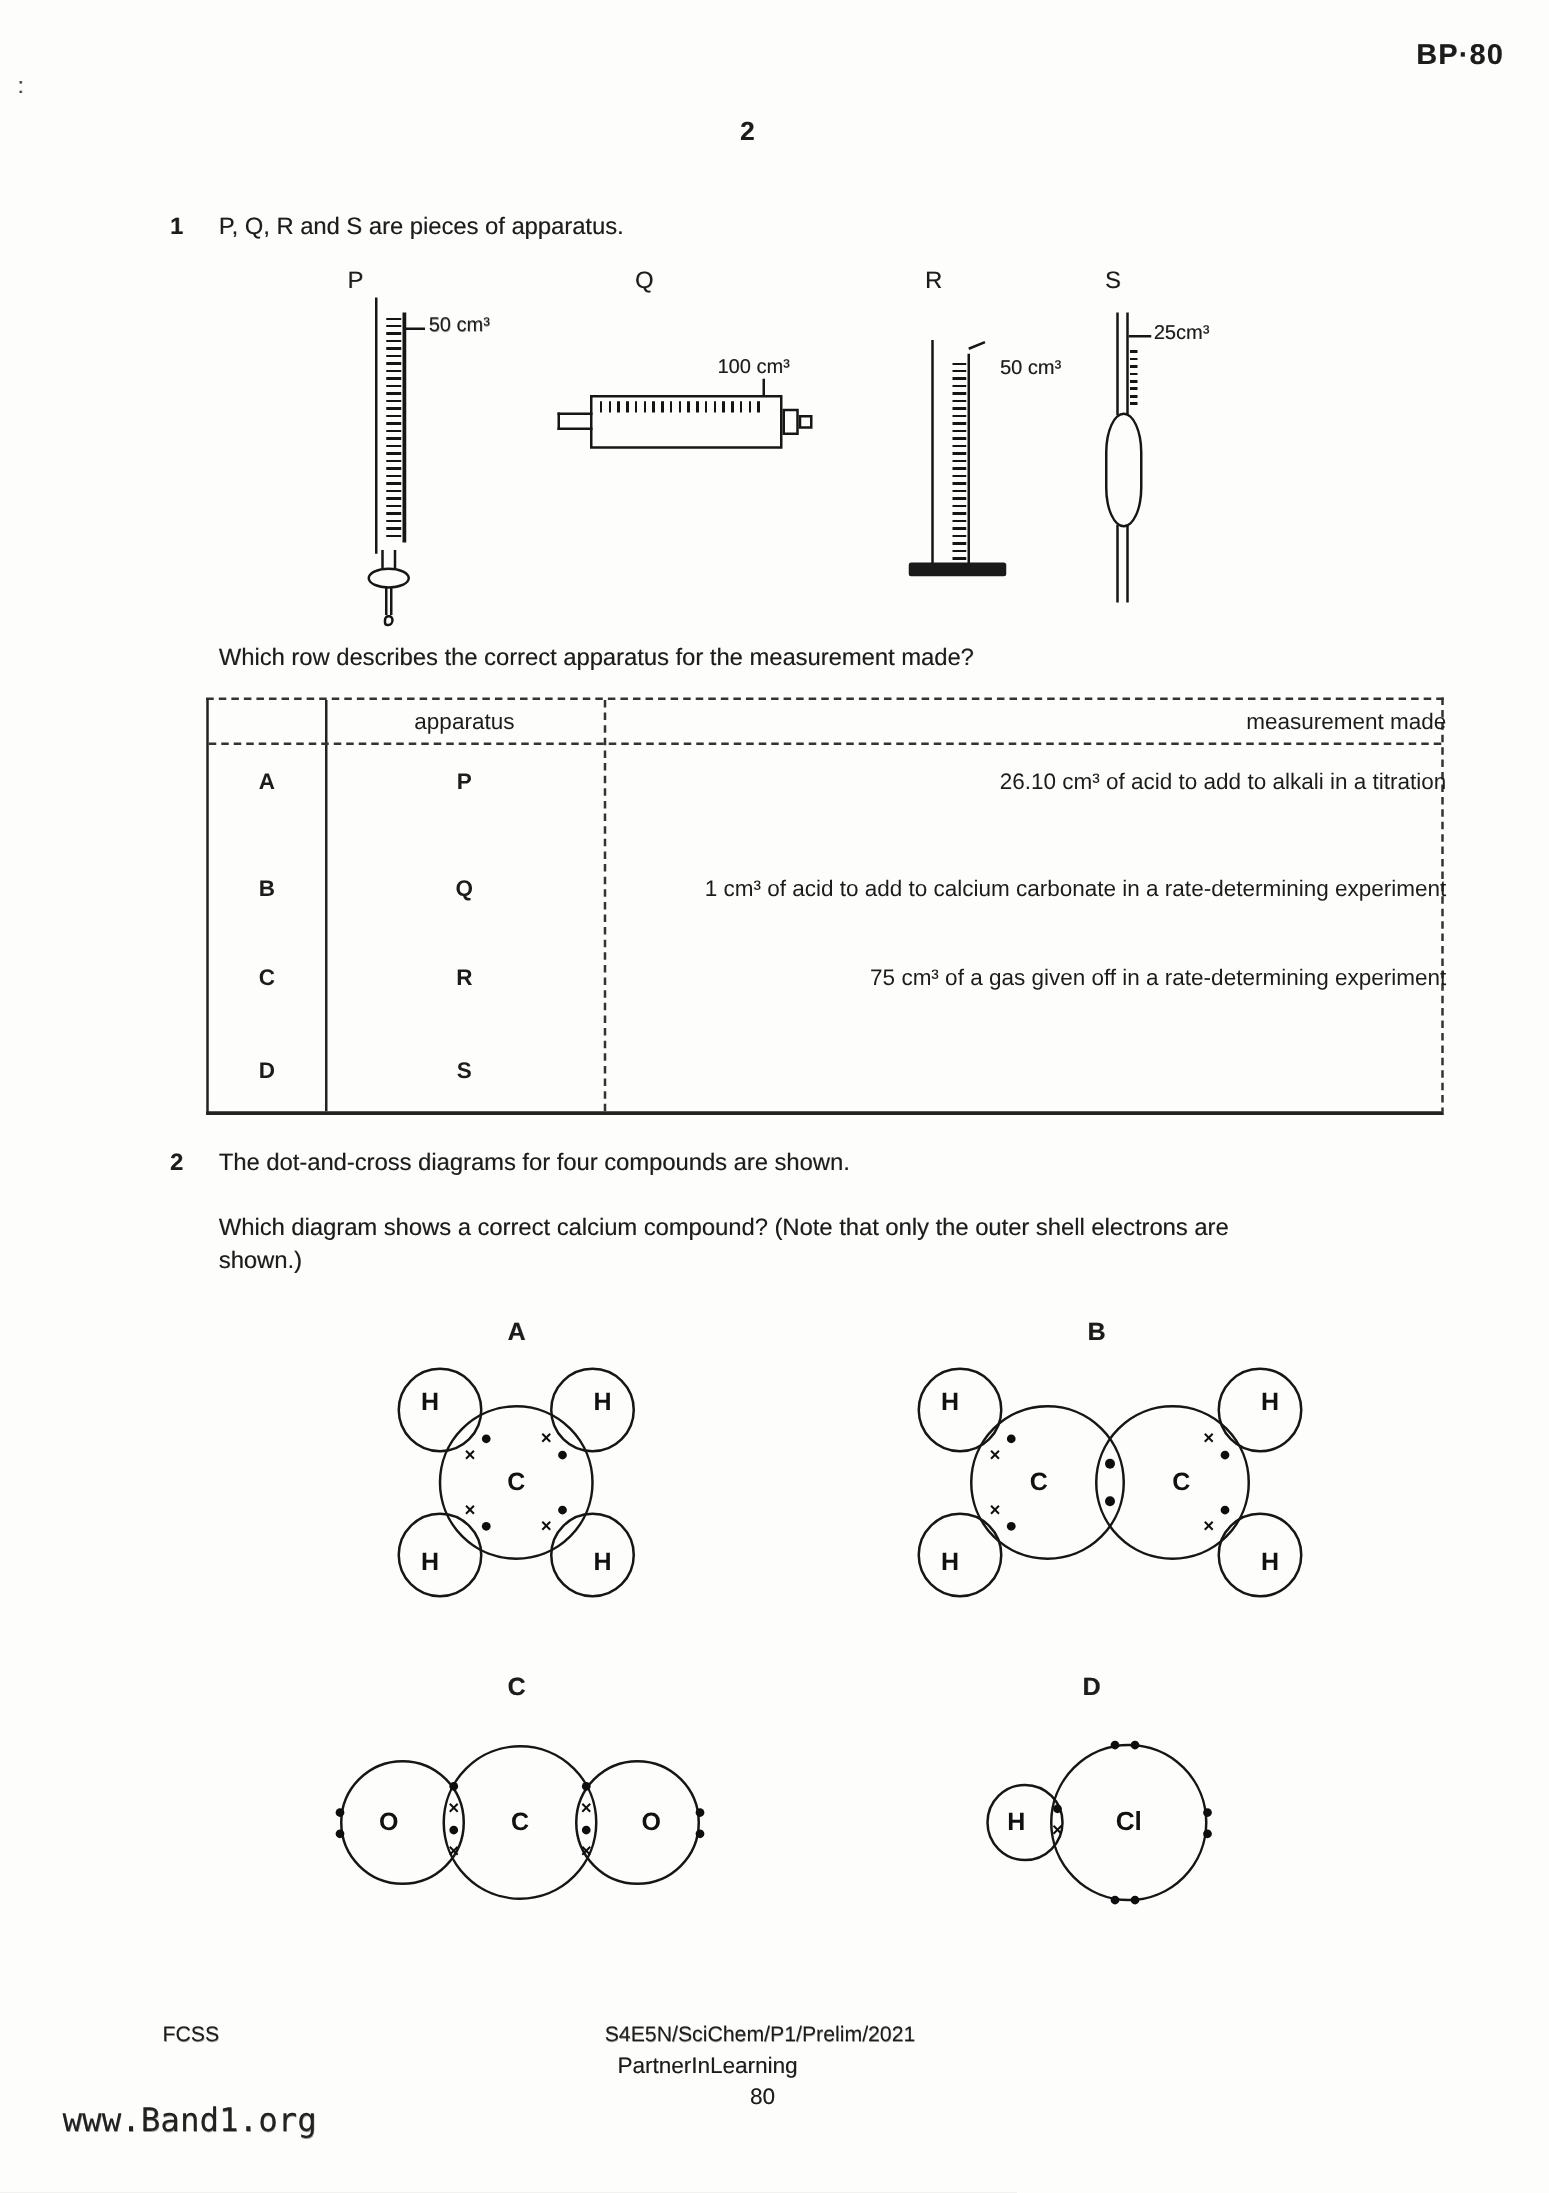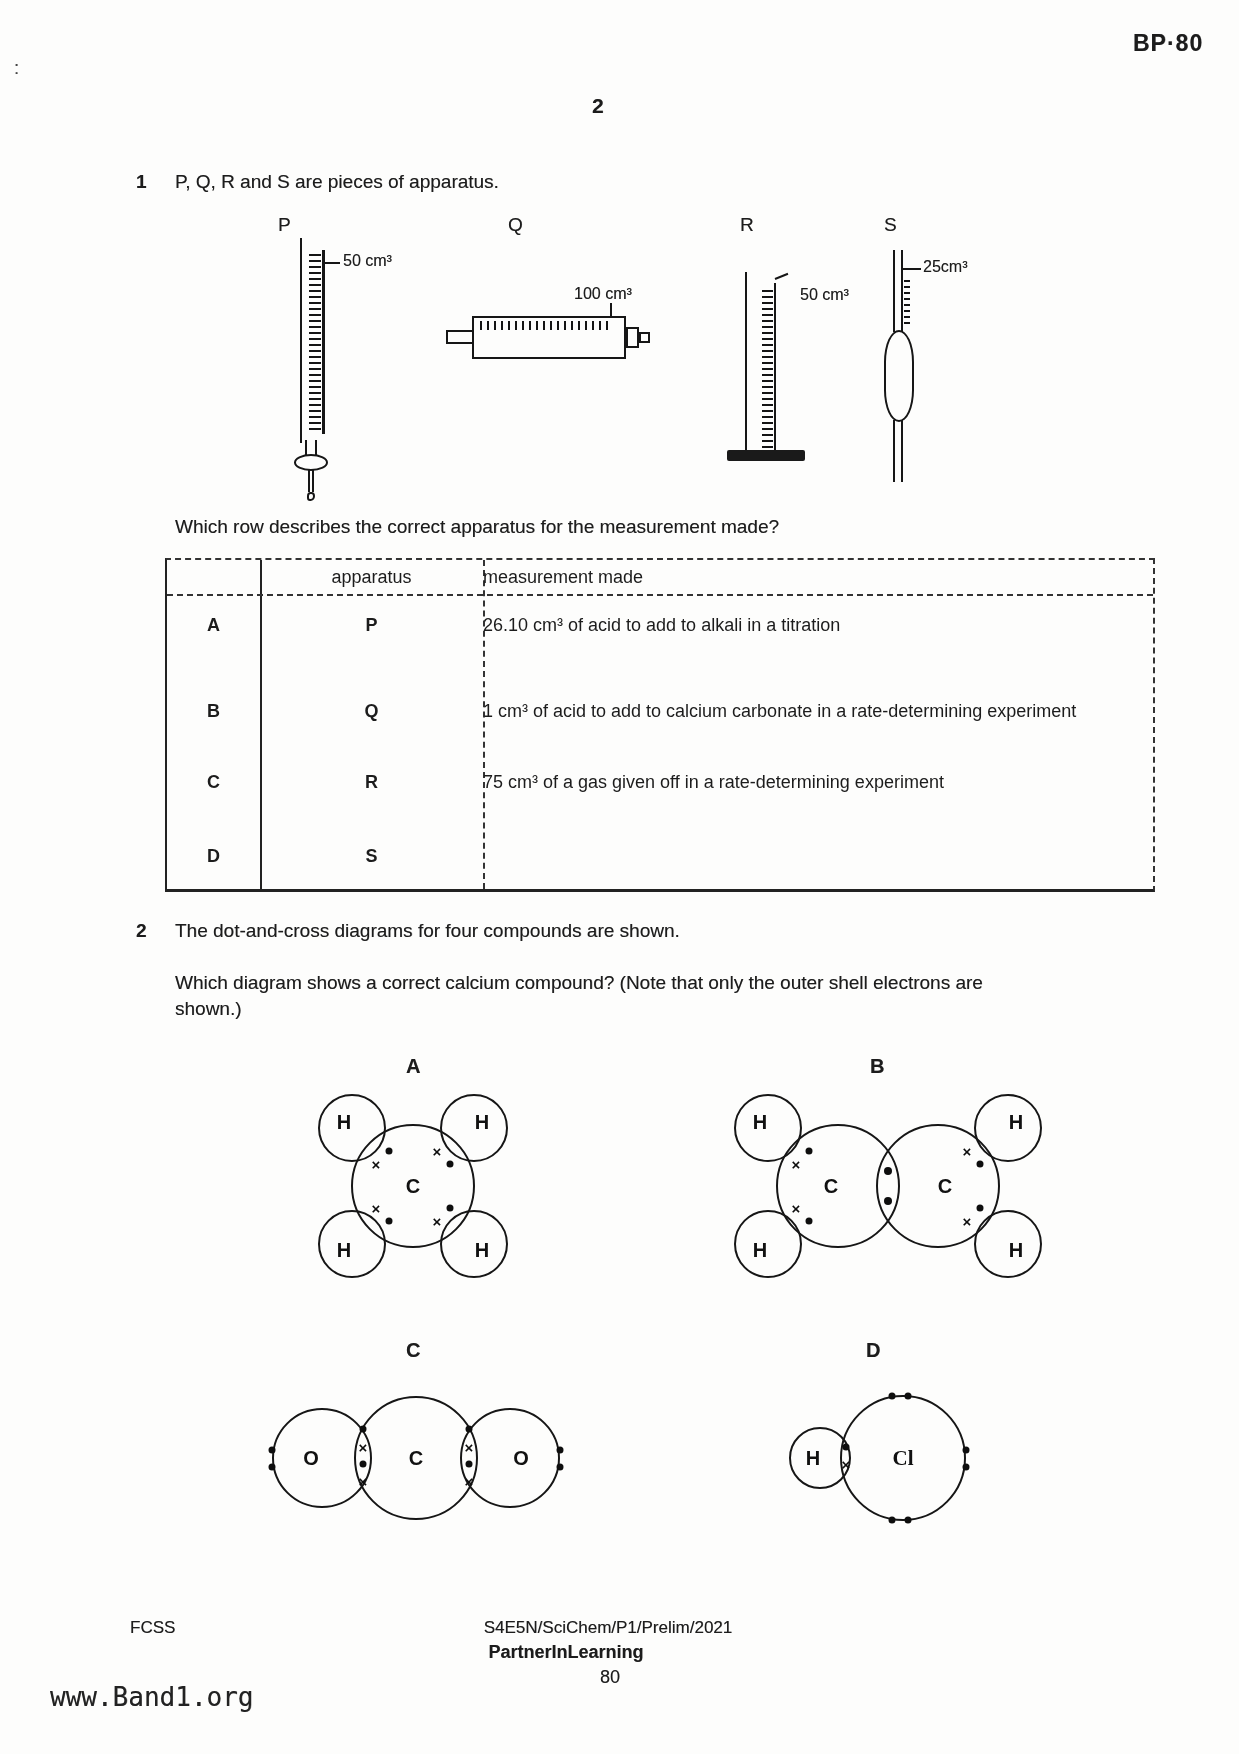--- a/index.html
+++ b/index.html
@@ -17,21 +17,21 @@
   .gradv{background:repeating-linear-gradient(to bottom,#141414 0 2px,transparent 2px 6px);}
   .gradh{background:repeating-linear-gradient(to right,#141414 0 2px,transparent 2px 7px);}
   .tbl{position:absolute;left:165px;top:558px;width:990px;height:334px;box-sizing:border-box;
        border-left:2px solid #222;border-bottom:3px solid #222;border-top:2px dashed #333;border-right:2px dashed #333;}
   .tbl .vsep1{position:absolute;left:93px;top:0;bottom:0;border-left:2px solid #222;}
   .tbl .vsep2{position:absolute;left:316px;top:0;bottom:0;border-left:2px dashed #333;}
   .tbl .hline{position:absolute;left:0;right:0;top:34px;border-top:2px dashed #333;}
   .row{position:absolute;left:0;width:990px;display:flex;align-items:center;font-size:18px;}
   .c1{width:93px;text-align:center;}
   .c2{width:223px;text-align:center;}
-  .c3{width:674px;text-align:left;white-space:normal;line-height:26px;}
+  .c3{width:674px;text-align:right;white-space:normal;line-height:26px;}
 </style>
 </head>
 <body>
 
 <div class="page">
 
   <div class="t" style="left:14px;top:58px;font-size:18px;color:#444;">:</div>
   <div class="t" style="left:1133px;top:30px;font-size:23px;font-weight:600;letter-spacing:1px;">BP·80</div>
   <div class="t b" style="left:592px;top:94px;font-size:21px;">2</div>
 
@@ -198,35 +198,35 @@
     <div class="dot" style="left:469px;top:1464px;"></div>
     <div class="cross" style="left:469px;top:1481px;">×</div>
     <div class="dot" style="left:272px;top:1450px;"></div>
     <div class="dot" style="left:272px;top:1467px;"></div>
     <div class="dot" style="left:560px;top:1450px;"></div>
     <div class="dot" style="left:560px;top:1467px;"></div>
   </div>
 
   <div>
     <div class="t b" style="left:866px;top:1339px;font-size:20px;">D</div>
-    <div class="circ" style="left:840px;top:1395px;width:126px;height:126px;font-size:21px;font-family:Liberation Serif, serif;">
+    <div class="circ" style="left:840px;top:1395px;width:126px;height:126px;font-size:21px;">
         <span>Cl</span>
       </div>
     <div class="circ" style="left:789px;top:1427px;width:62px;height:62px;padding-right:14px;">
         <span>H</span>
       </div>
     <div class="dot" style="left:846px;top:1447px;"></div>
     <div class="cross" style="left:846px;top:1464px;">×</div>
     <div class="dot" style="left:892px;top:1396px;"></div>
     <div class="dot" style="left:908px;top:1396px;"></div>
     <div class="dot" style="left:966px;top:1450px;"></div>
     <div class="dot" style="left:966px;top:1467px;"></div>
     <div class="dot" style="left:892px;top:1520px;"></div>
     <div class="dot" style="left:908px;top:1520px;"></div>
   </div>
 
   <div class="t" style="left:130px;top:1618px;font-size:17px;">FCSS</div>
   <div class="t" style="left:608px;top:1618px;font-size:17px;transform:translateX(-50%);">S4E5N/SciChem/P1/Prelim/2021</div>
-  <div class="t" style="left:566px;top:1642px;font-size:18px;font-weight:700;transform:translateX(-50%);">PartnerInLearning</div>
+  <div class="t" style="left:566px;top:1642px;font-size:18px;font-weight:400;transform:translateX(-50%);">PartnerInLearning</div>
   <div class="t" style="left:610px;top:1667px;font-size:18px;transform:translateX(-50%);">80</div>
   <div class="t mono" style="left:50px;top:1682px;font-size:26px;color:#222;">www.Band1.org</div>
 
 </div>
 
 </body></html>

